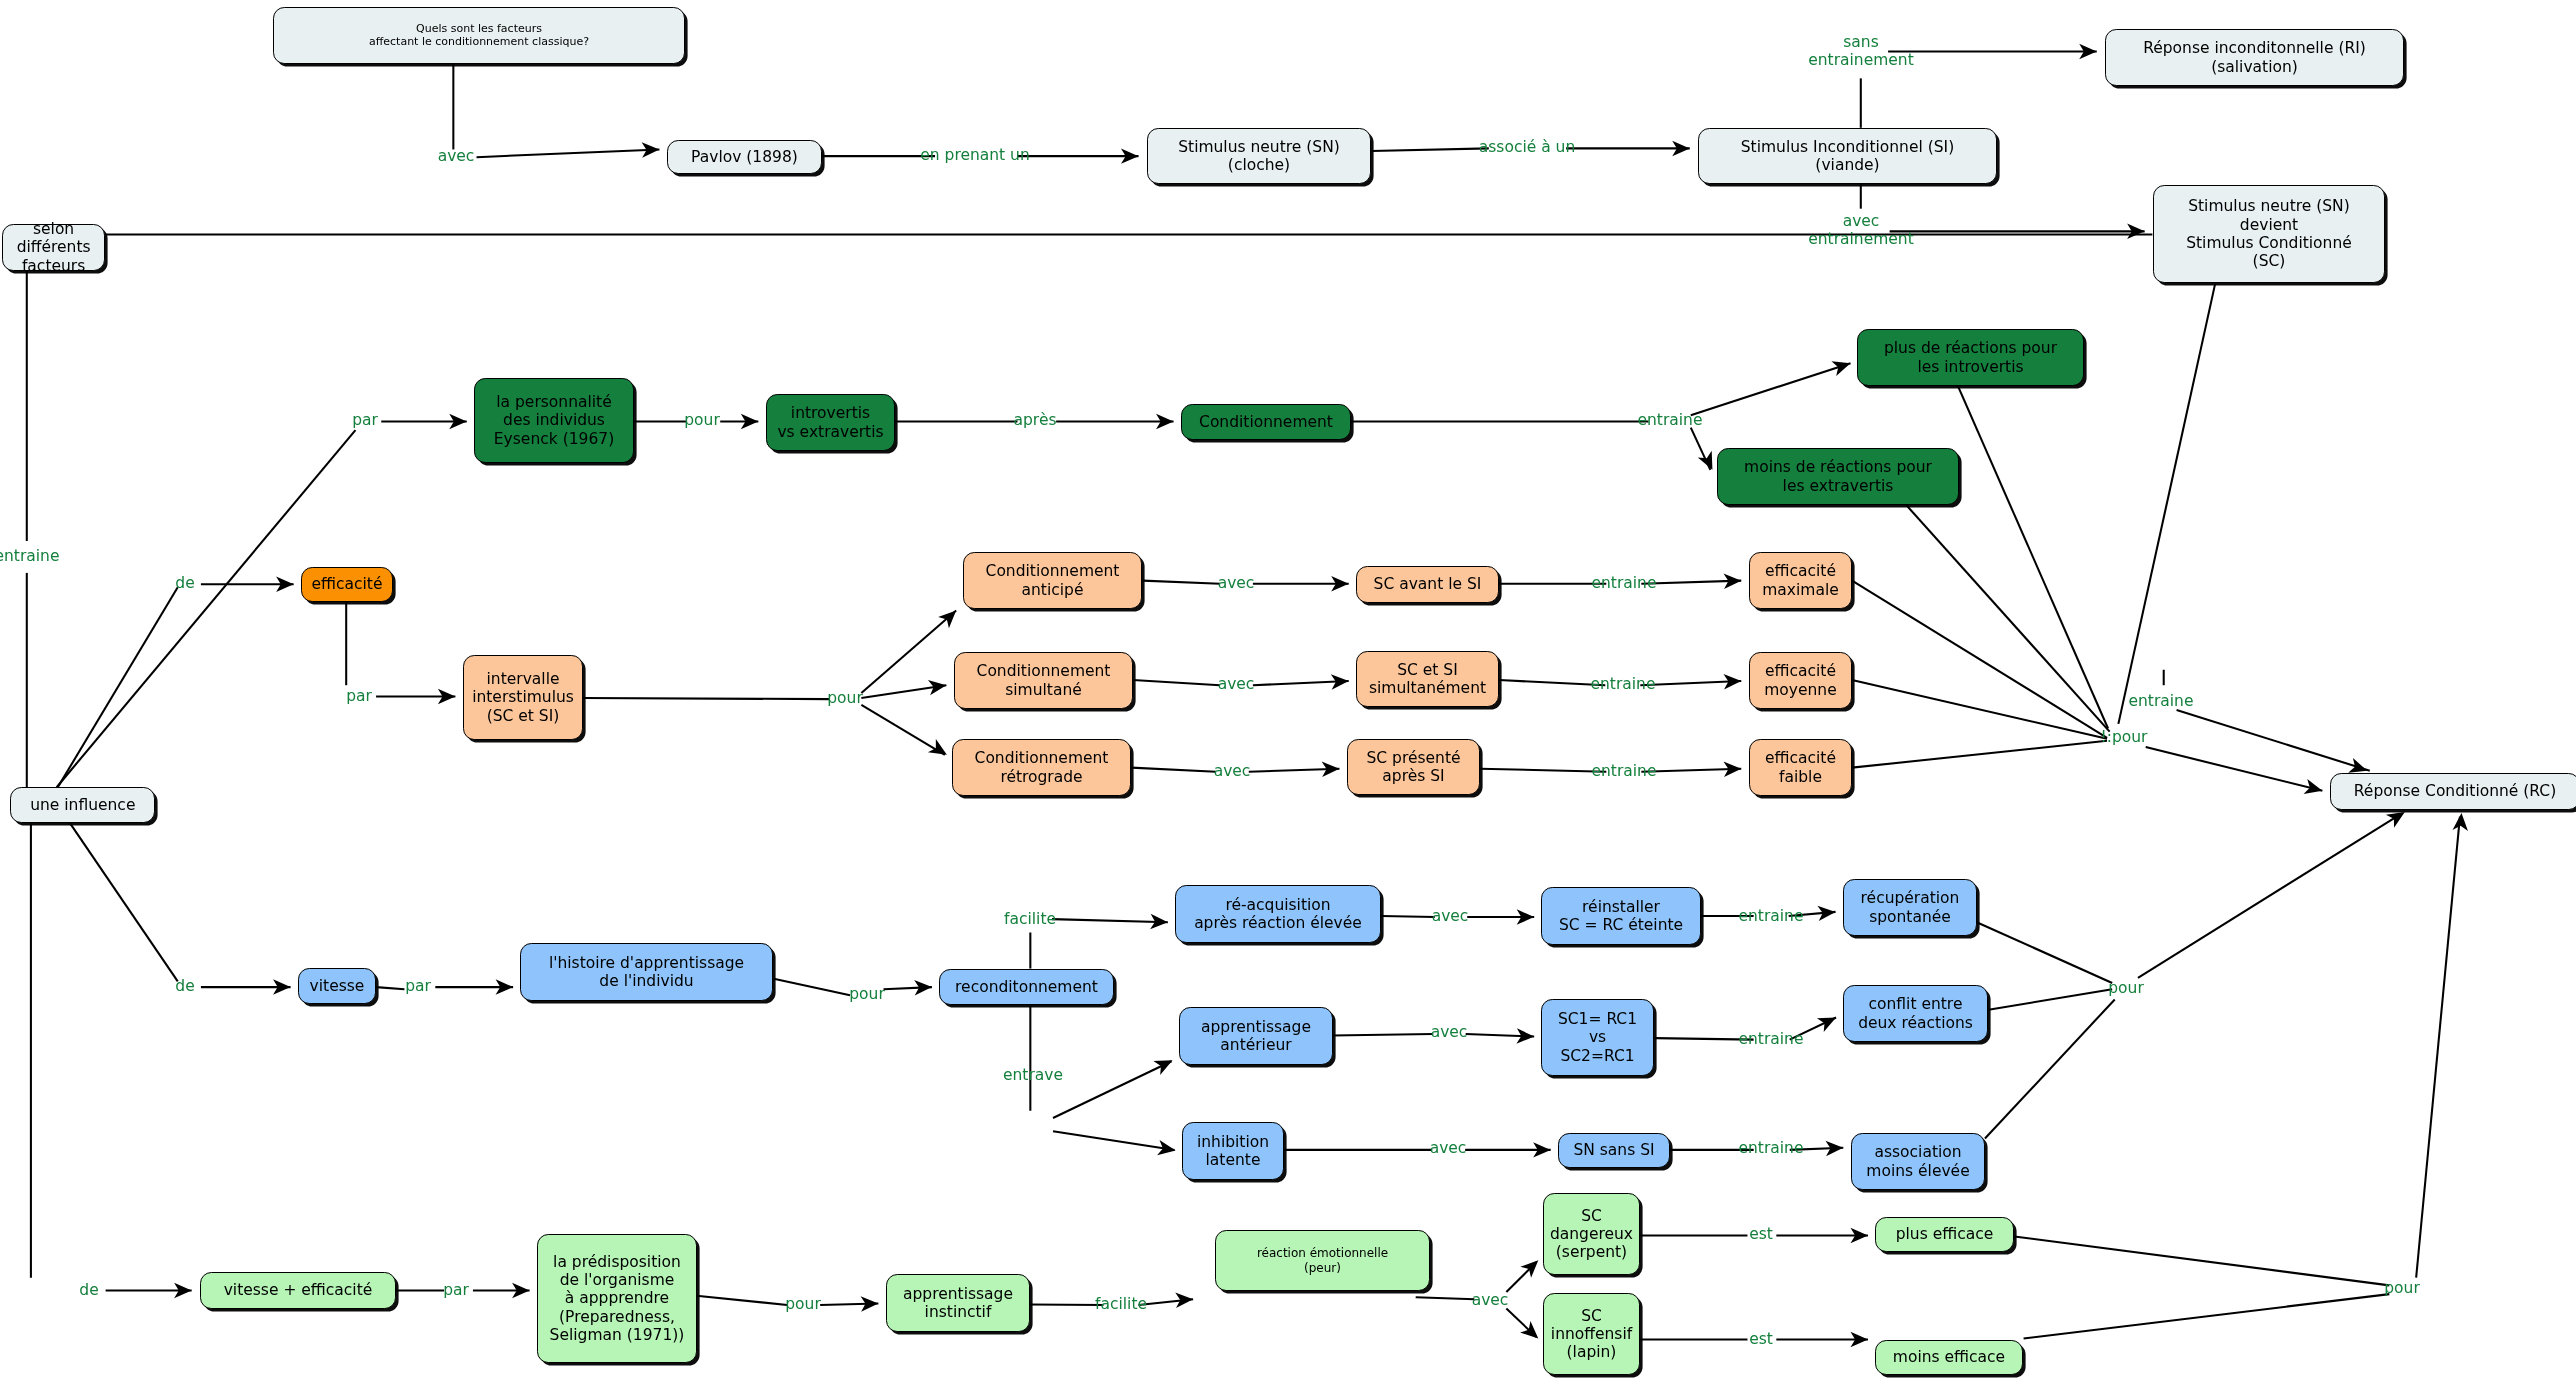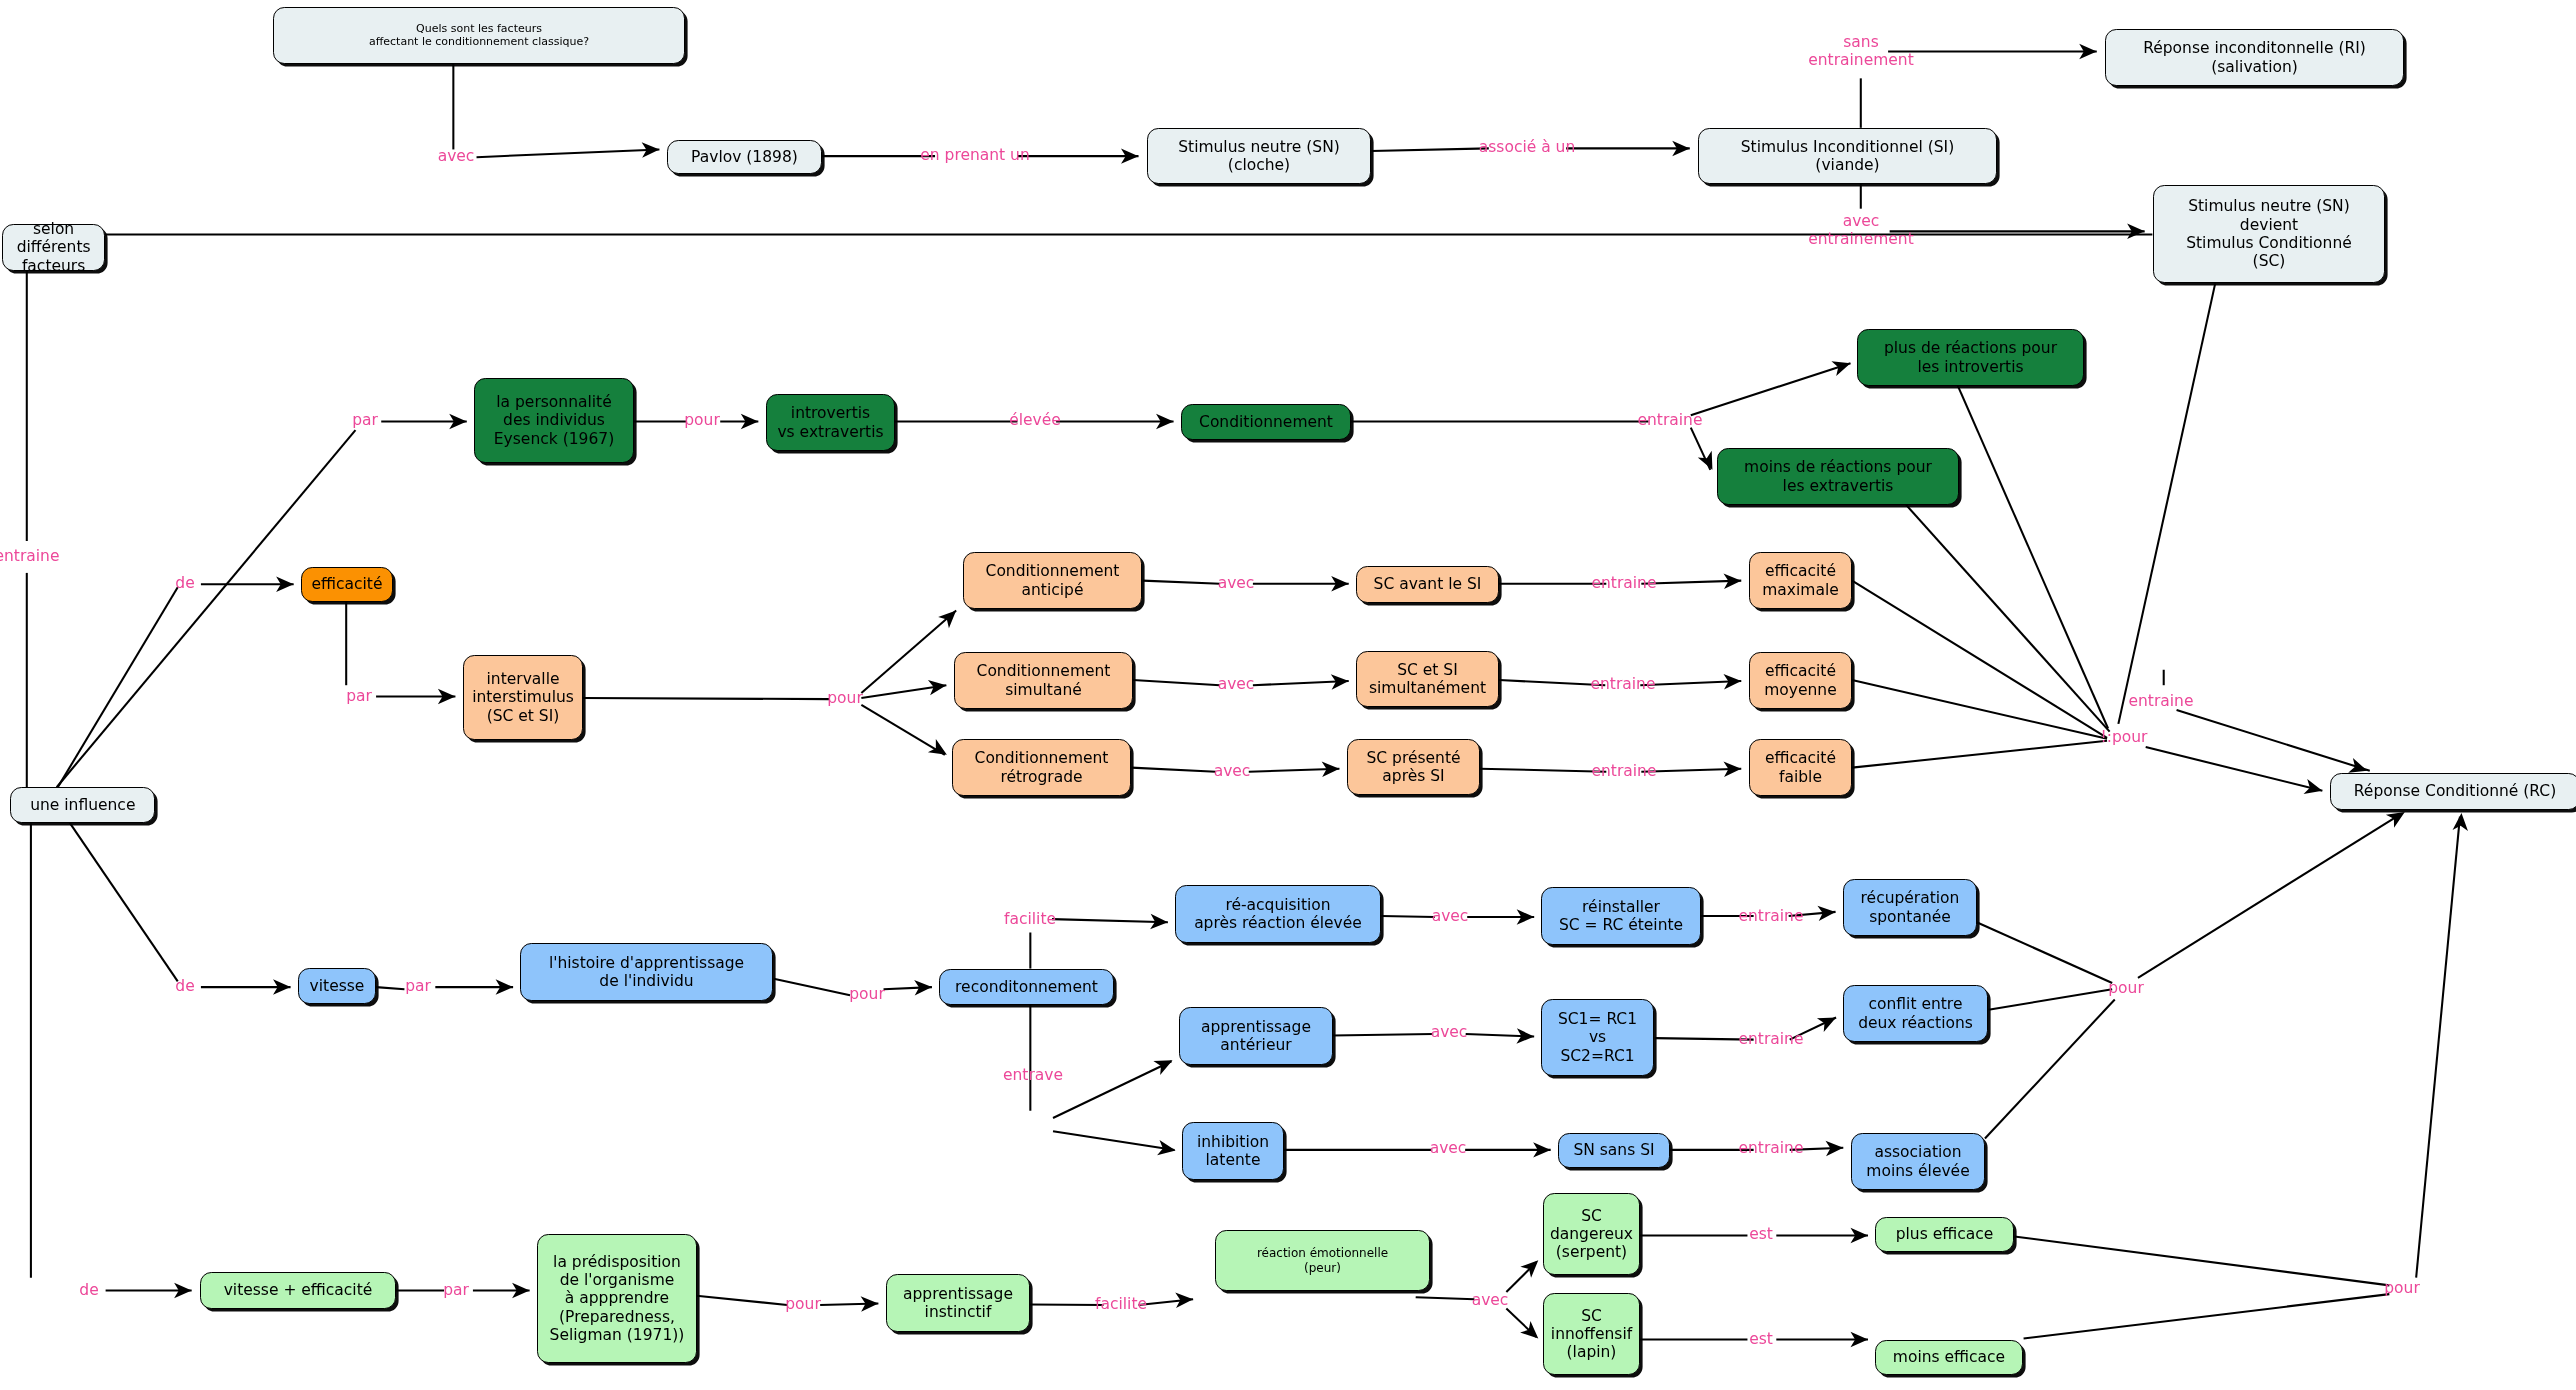--- a/index.html
+++ b/index.html
@@ -22,21 +22,21 @@
   }
   .n-blue{background:#e8f0f2;}
   .n-yellow{background:#15803d;}
   .n-orangedark{background:#fb9102;}
   .n-orange{background:#fcc69a;}
   .n-lightblue{background:#8ec4fb;}
   .n-green{background:#b6f5b6;}
   .lbl{
     position:absolute;
     font-size:15.5px;
-    color:#ec4899;
+    color:#15803d;
     background:transparent;
     white-space:pre-line;
     text-align:center;
     line-height:1.15;
     transform:translate(-50%,-50%);
     pointer-events:none;
   }
 </style>
 </head>
 <body>
@@ -281,21 +281,21 @@
       <div class="lbl" style="left: 975px; top: 156px;">en prenant un</div>
       <div class="lbl" style="left: 1527px; top: 148px;">associé à un</div>
       <div class="lbl" style="left: 1861px; top: 52px;">sans
 entrainement</div>
       <div class="lbl" style="left: 1861px; top: 231px;">avec
 entrainement</div>
       <div class="lbl" style="left: 27px; top: 557px;">entraine</div>
       <div class="lbl" style="left: 365px; top: 421px;">par</div>
       <div class="lbl" style="left: 185px; top: 584px;">de</div>
       <div class="lbl" style="left: 702px; top: 421px;">pour</div>
-      <div class="lbl" style="left: 1035px; top: 421px;">élevée</div>
+      <div class="lbl" style="left: 1035px; top: 421px;">après</div>
       <div class="lbl" style="left: 1670px; top: 421px;">entraine</div>
       <div class="lbl" style="left: 359px; top: 697px;">par</div>
       <div class="lbl" style="left: 845px; top: 699px;">pour</div>
       <div class="lbl" style="left: 1236px; top: 584px;">avec</div>
       <div class="lbl" style="left: 1236px; top: 685px;">avec</div>
       <div class="lbl" style="left: 1232px; top: 772px;">avec</div>
       <div class="lbl" style="left: 1624px; top: 584px;">entraine</div>
       <div class="lbl" style="left: 1623px; top: 685px;">entraine</div>
       <div class="lbl" style="left: 1624px; top: 772px;">entraine</div>
       <div class="lbl" style="left: 2161px; top: 702px;">entraine</div>

